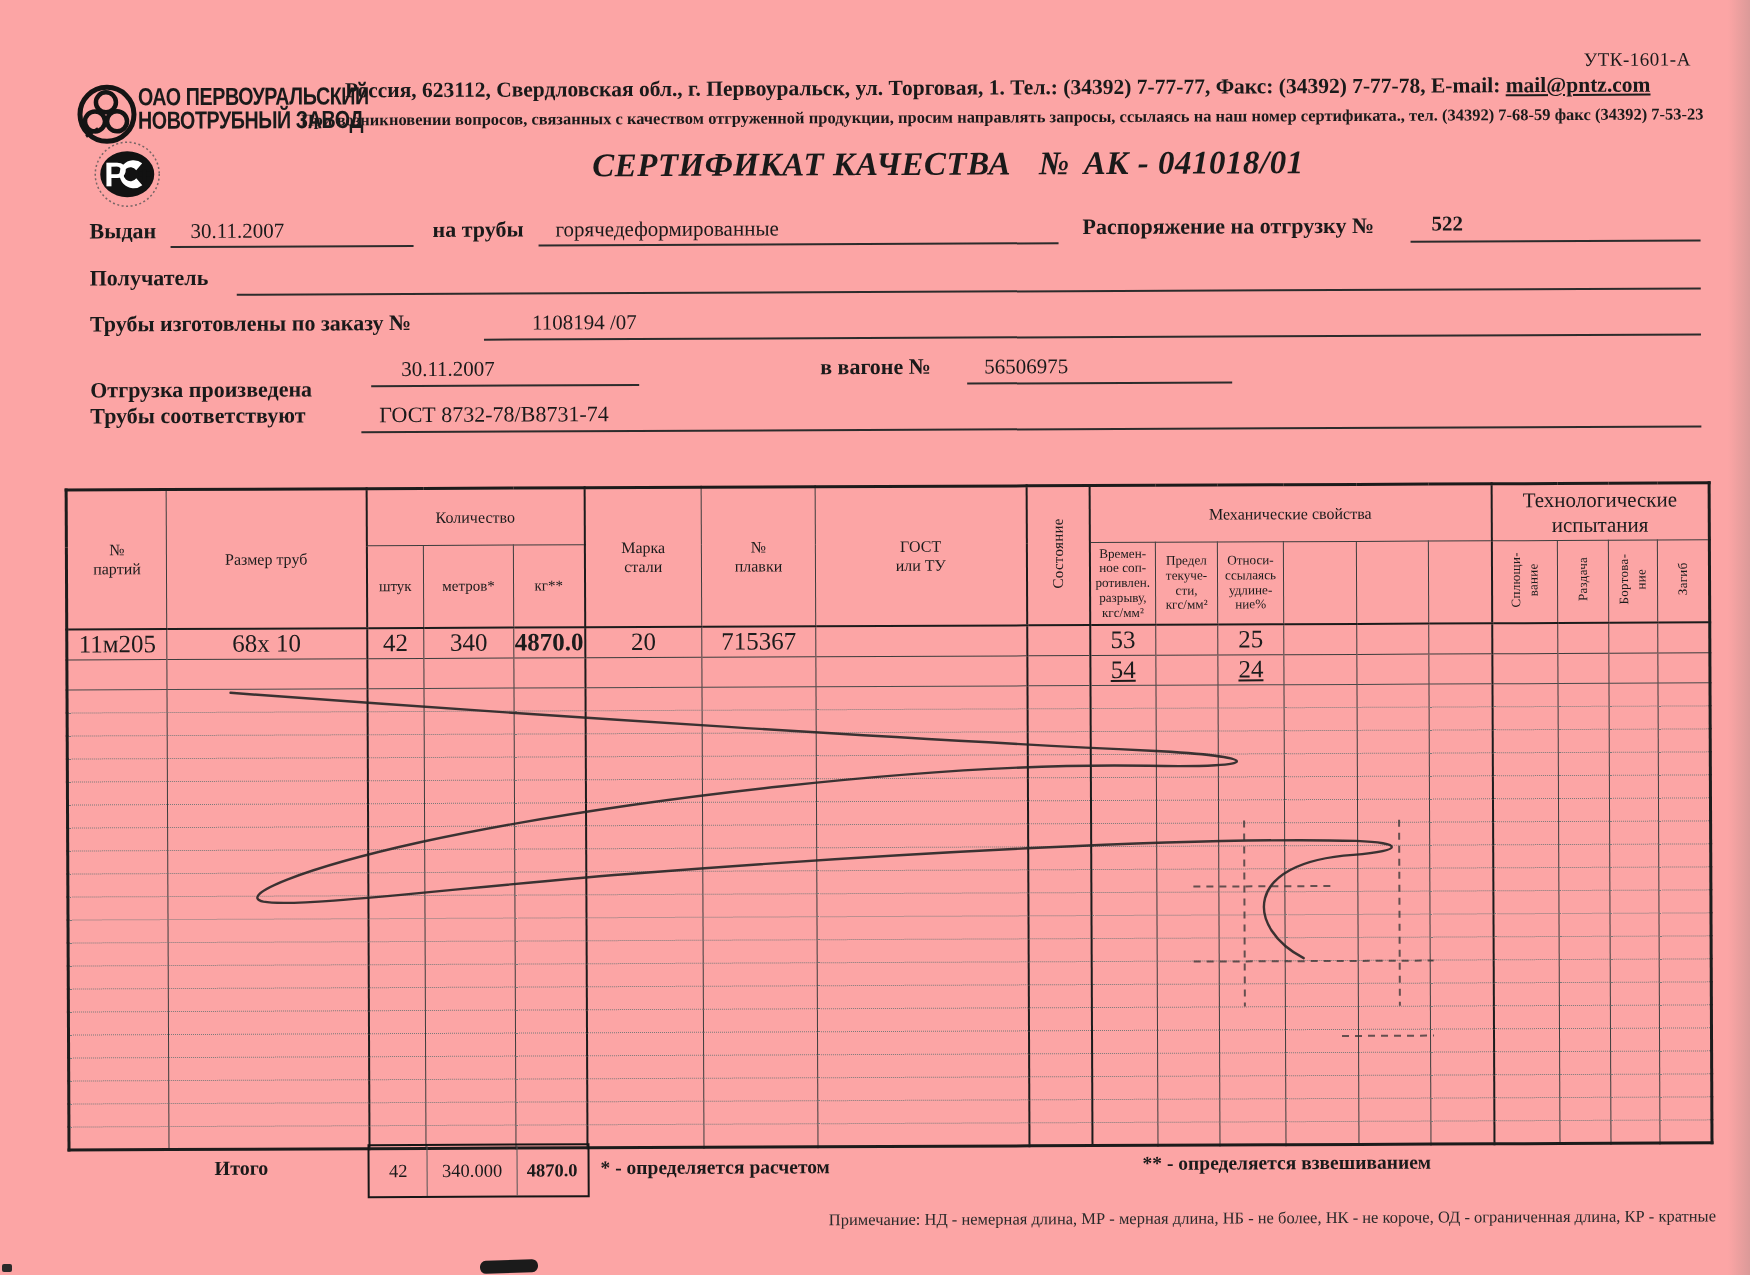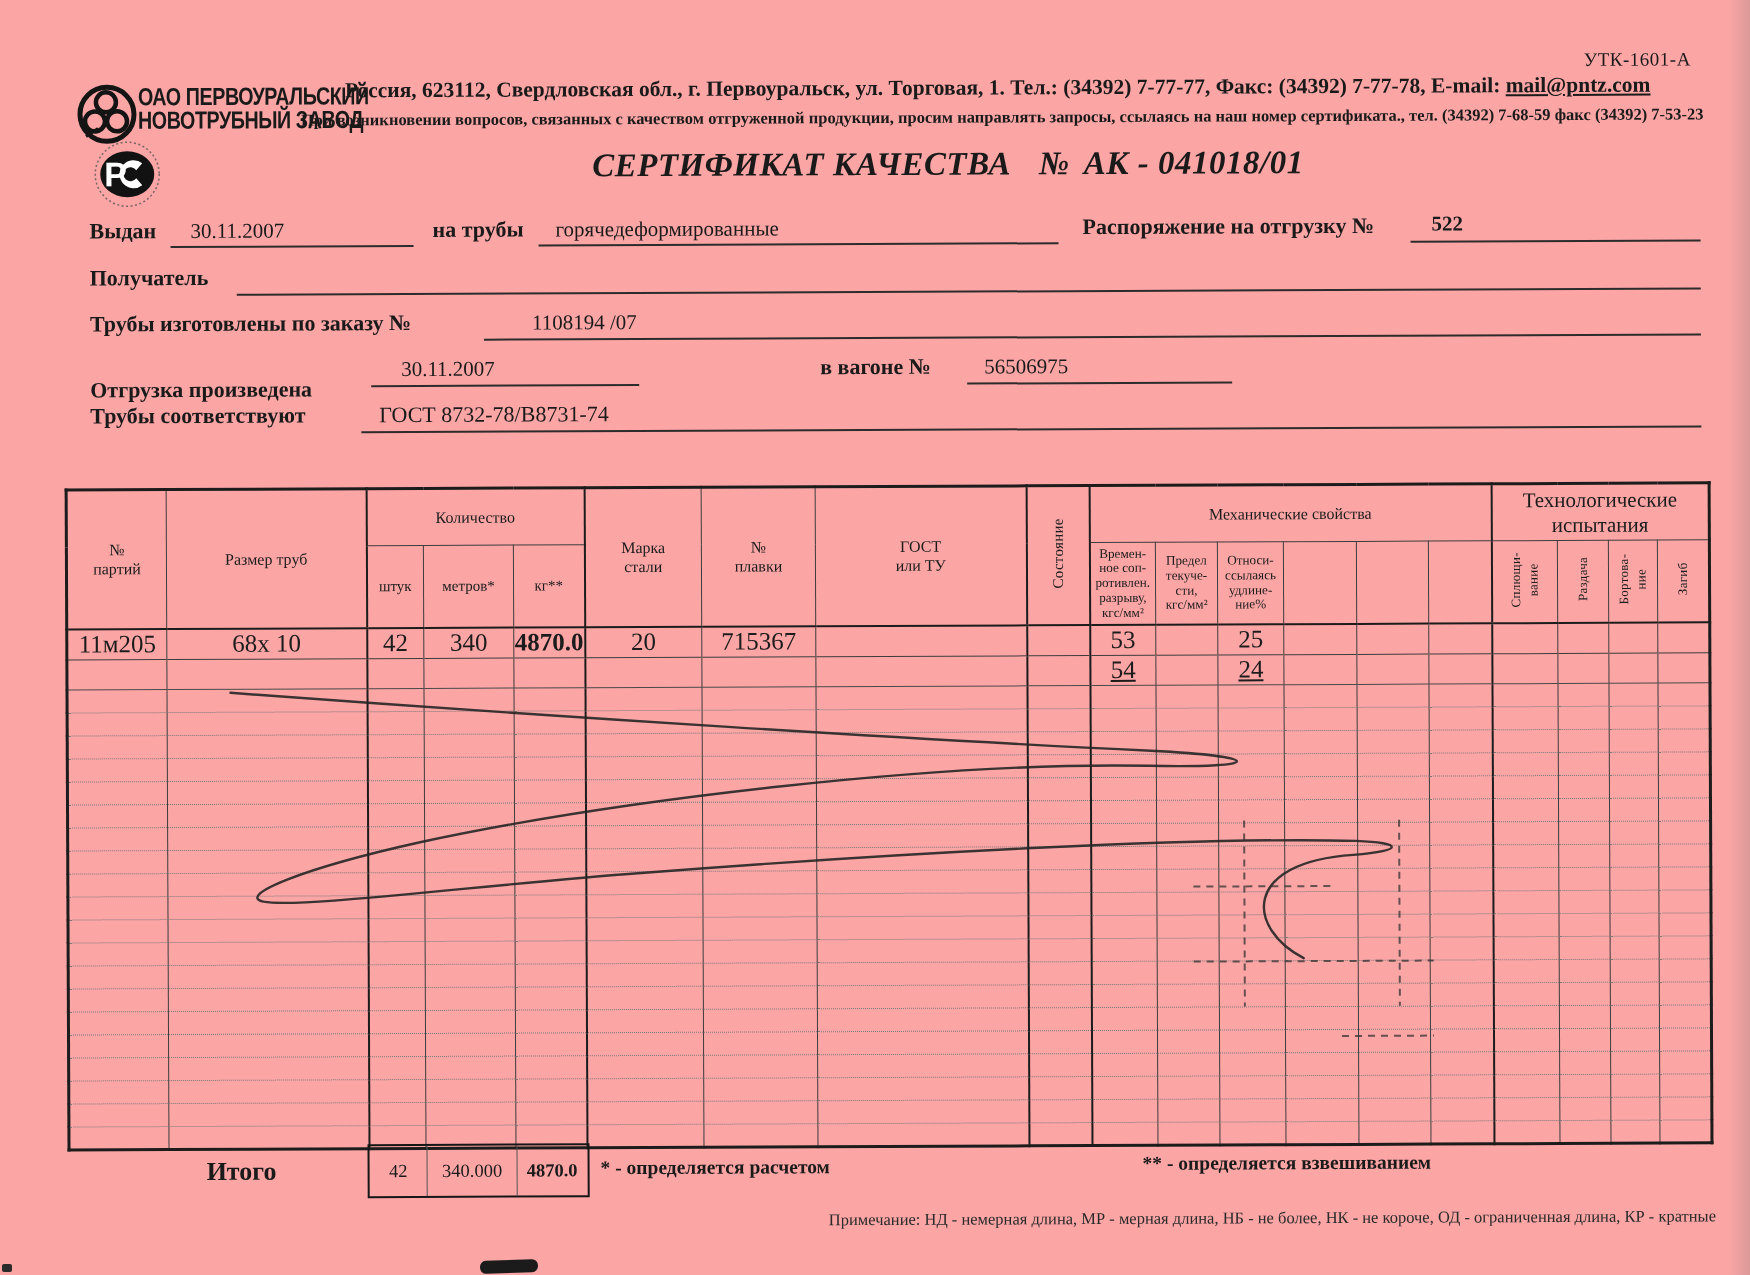--- a/index.html
+++ b/index.html
@@ -37,21 +37,21 @@
   .vert{display:inline-block;writing-mode:vertical-rl;transform:rotate(180deg);
         white-space:pre-line;font-size:13px;line-height:1.35;letter-spacing:.3px;}
   .vert.big{font-size:15px;}
   #qtable tbody tr.datarow{height:30px;}
   #qtable tbody tr.datarow td{font-size:25px;border-bottom:1px dotted #555;margin-left:36px;}
   #qtable tbody tr.r2 td{border-bottom:1px solid #4a4a4a;text-decoration:underline;}
   #qtable tbody tr.datarow td:nth-child(5){font-weight:bold;}
   #qtable tbody tr.filler{height:23px;}
   #qtable tbody tr.filler td{border-top:1px dotted #7a7a7a;border-bottom:1px dotted #7a7a7a;}
   
-  #totals-label{left:204px;top:1154px;font-weight:bold;font-size:26px;}
+  #totals-label{left:212px;top:1154px;font-weight:bold;font-size:20px;}
   #totals-box{left:365px;top:1142px;width:218px;height:50px;border:2.6px solid #161616;
               display:flex;background:transparent;}
   #totals-box .cell{display:flex;align-items:center;justify-content:center;font-size:18.5px;}
   #totals-box .cell+.cell{border-left:1px solid #555;}
   #totals-box .k{font-weight:bold;}
   #fn-star{left:598px;top:1156px;font-weight:bold;font-size:19.5px;white-space:nowrap;}
   #fn-dstar{left:1140px;top:1154px;font-weight:bold;font-size:19.5px;white-space:nowrap;}
   #note{left:826px;top:1210px;font-size:16.5px;white-space:nowrap;color:#2a2a2a;}
   
   #scribble{left:0;top:0;pointer-events:none;}

